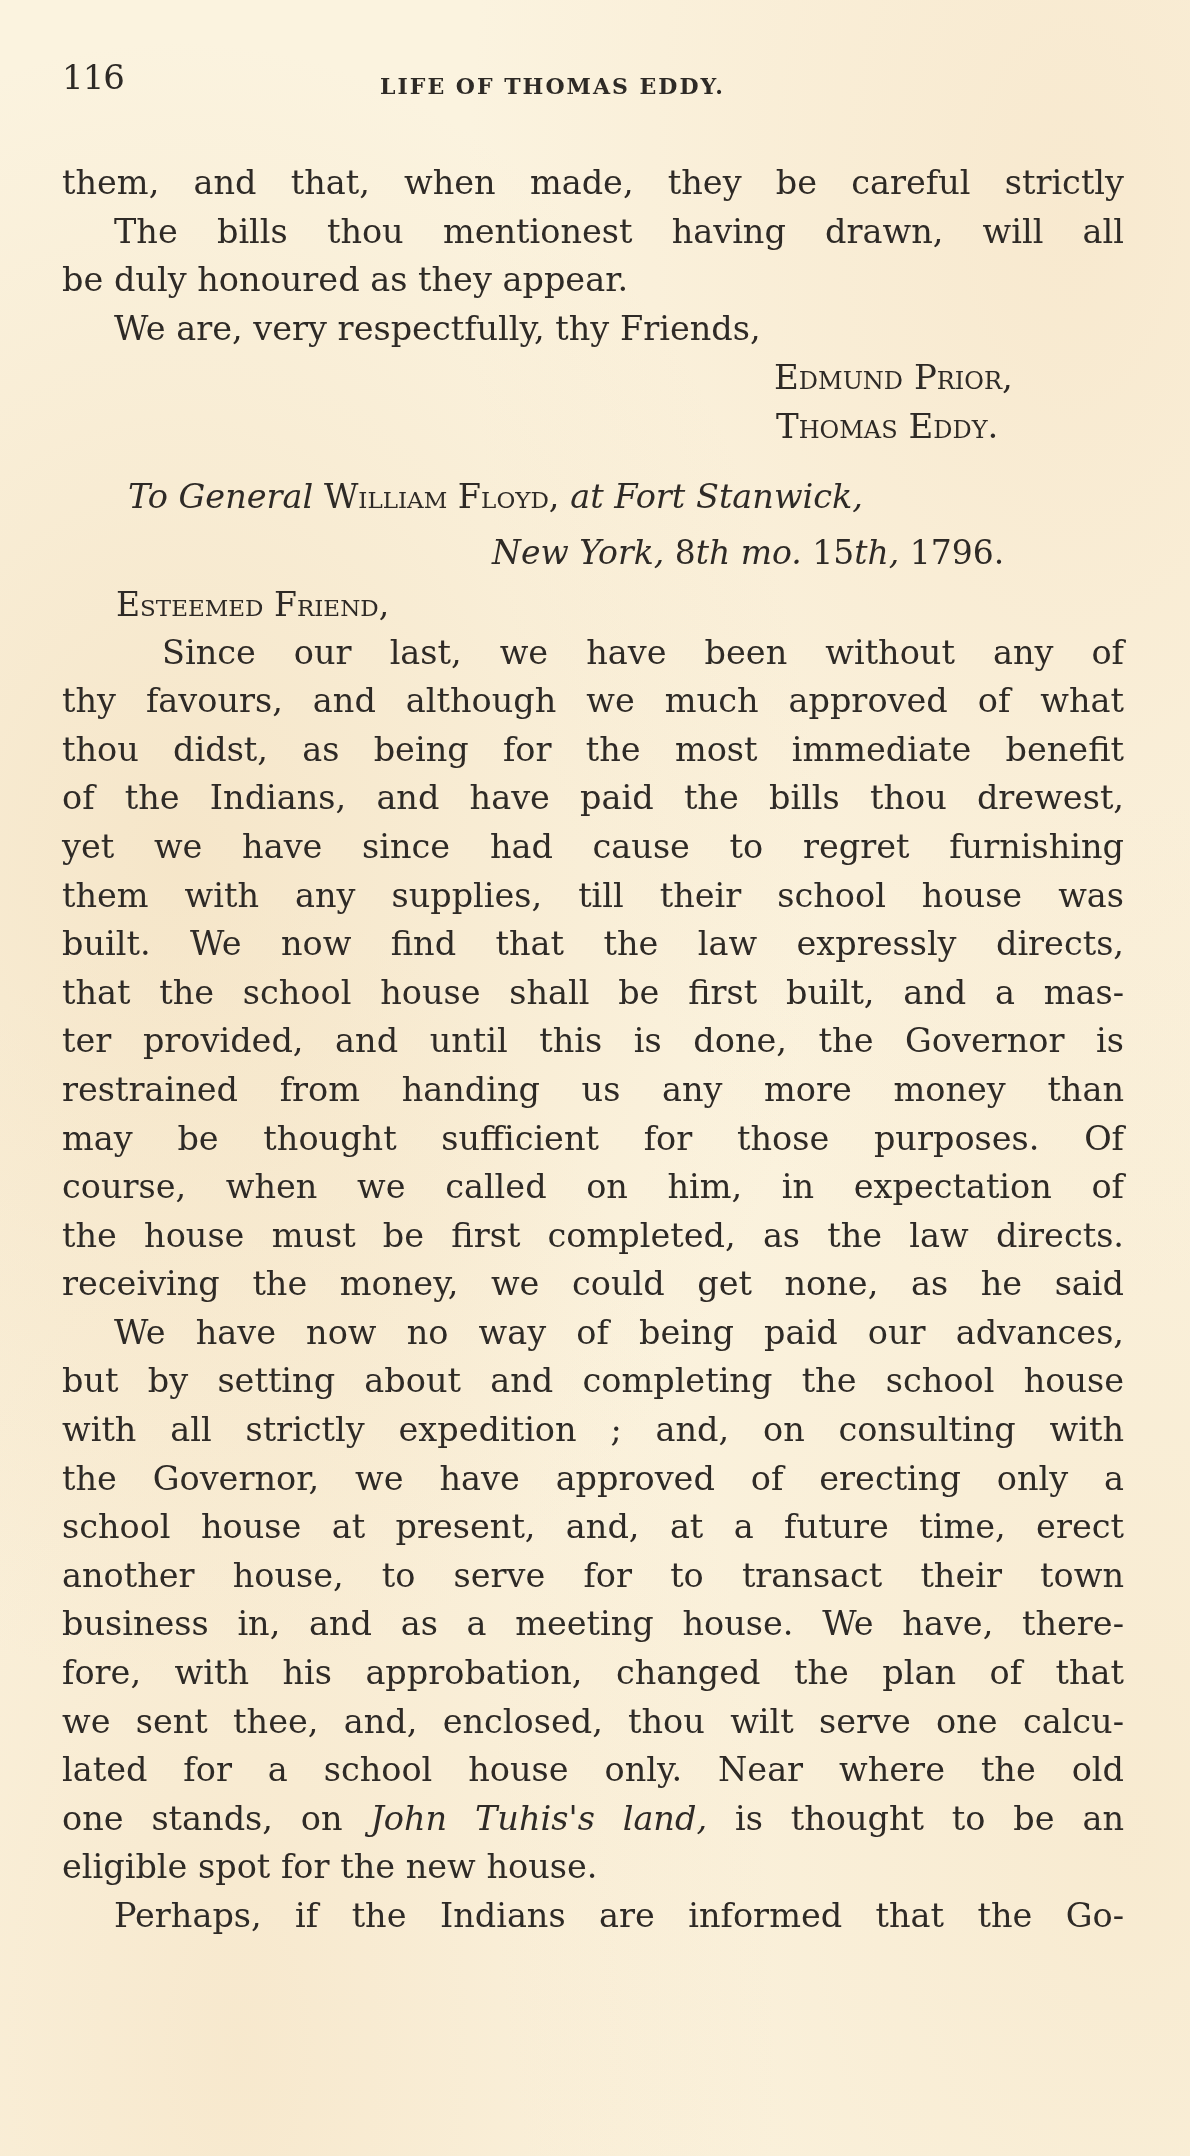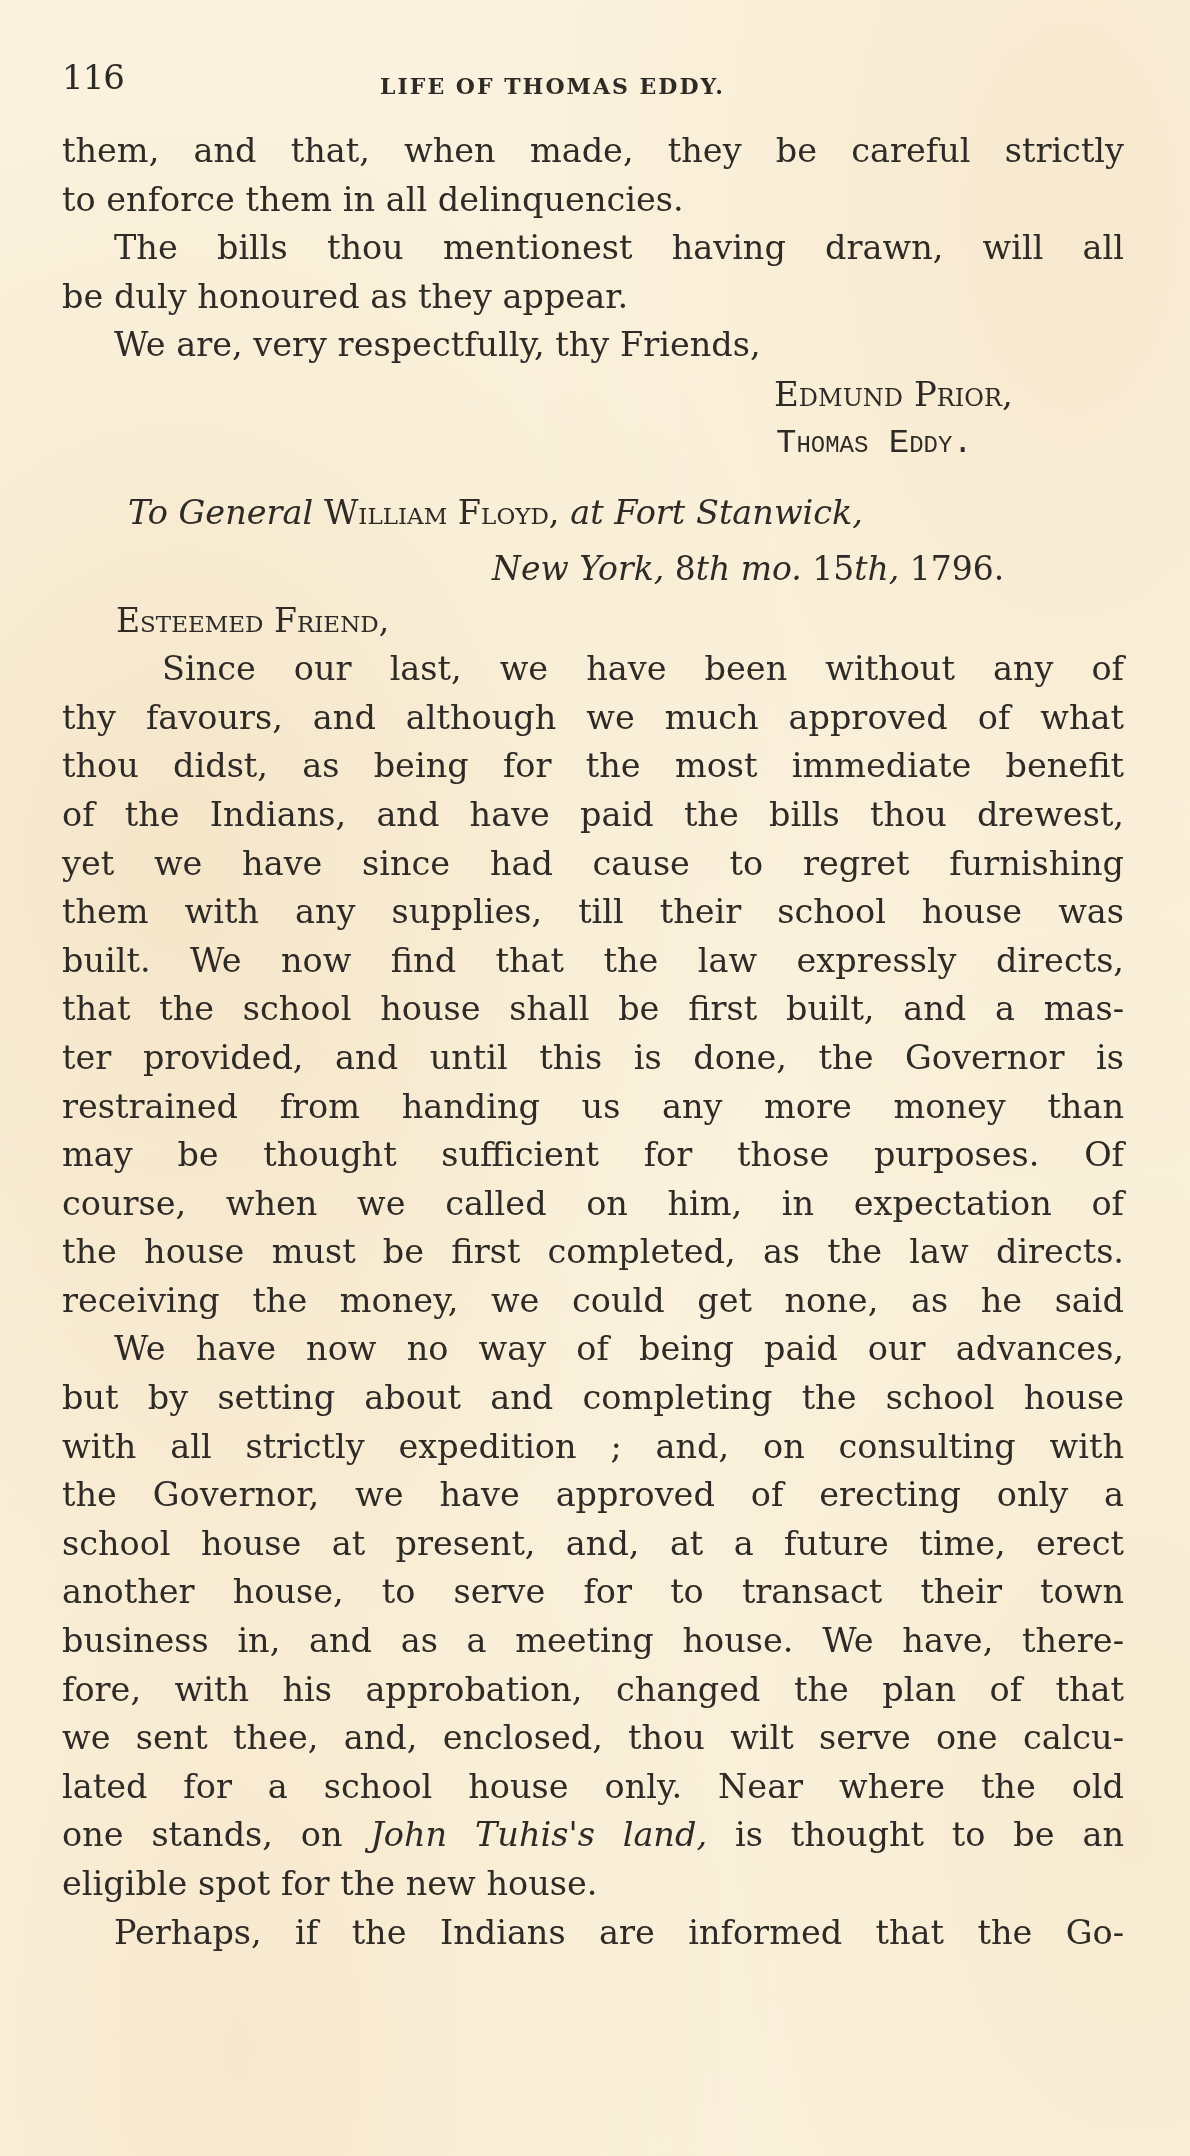--- a/index.html
+++ b/index.html
@@ -61,21 +61,21 @@
     }
     .indent { padding-left: 52px; width: 1010px; }
     .indent2 { padding-left: 100px; width: 962px; }
     .sig {
       display: block;
       font-variant: small-caps;
       font-size: 34px;
       line-height: 48.6px;
     }
     .sig1 { padding-left: 712px; }
-    .sig2 { padding-left: 714px; font-family: Liberation Mono, monospace; }
+    .sig2 { padding-left: 714px; }
     .addressee {
       display: block;
       padding-left: 66px;
       margin-top: 22px;
       font-size: 33.5px;
       line-height: 48px;
     }
     .addressee i { font-style: italic; }
     .sc { font-variant: small-caps; }
     .dateline {
@@ -88,35 +88,34 @@
     }
     .dateline .upright { font-style: normal; }
     .salutation {
       display: block;
       padding-left: 54px;
       margin-top: 4px;
       font-variant: small-caps;
       font-size: 33px;
       line-height: 48px;
     }
-    .first-block { margin-top: 20px; }
+    .first-block { margin-top: 52px; }
   </style>
 </head>
 <body>
 
 <div class="page">
 
   <div class="running-head">
     <span class="page-number">116</span>
     <span class="head-title">LIFE OF THOMAS EDDY.</span>
   </div>
 
   <div class="text first-block">
     <span class="line">them, and that, when made, they be careful strictly</span>
-    <span class="line last">to enforce them in all delinquencies.</span>
     <span class="line indent">The bills thou mentionest having drawn, will all</span>
     <span class="line last">be duly honoured as they appear.</span>
     <span class="line indent last">We are, very respectfully, thy Friends,</span>
     <span class="sig sig1">Edmund Prior,</span>
     <span class="sig sig2">Thomas Eddy.</span>
   </div>
 
   <div class="text">
     <span class="addressee">
       <i>To General</i>

